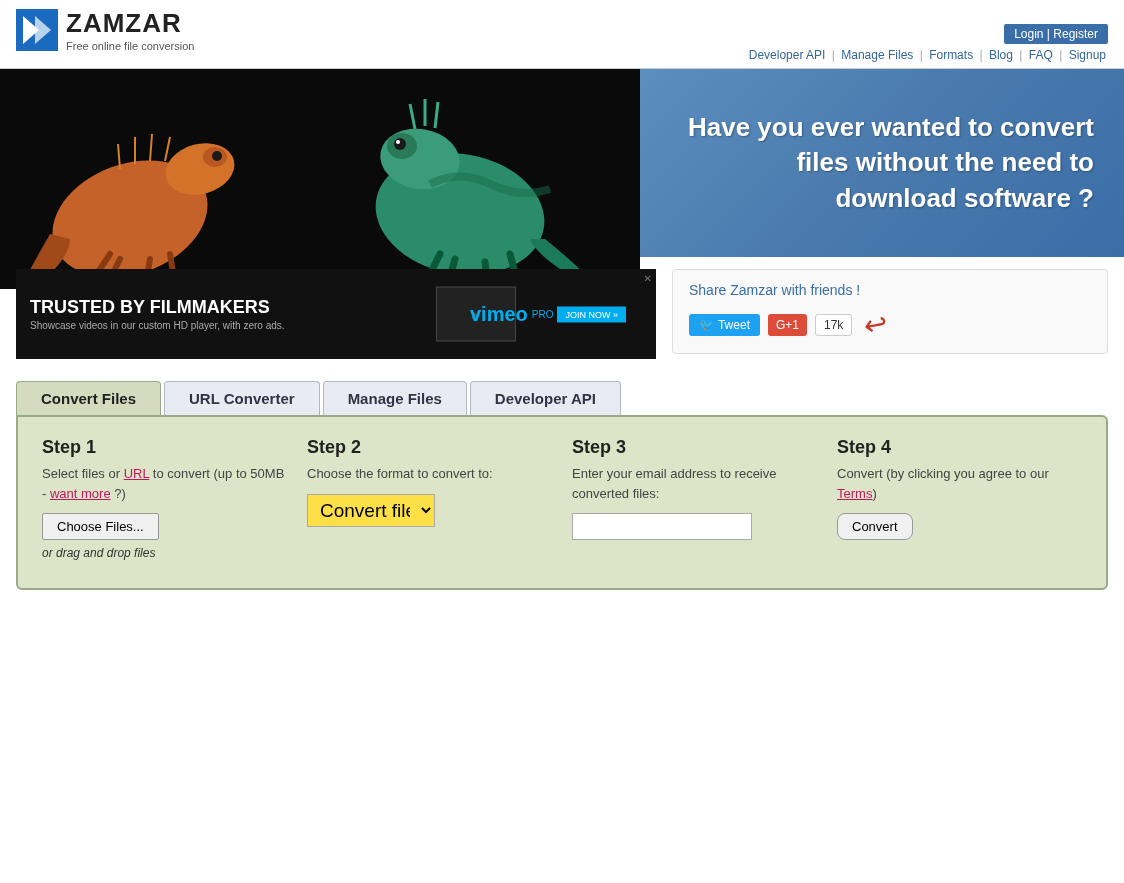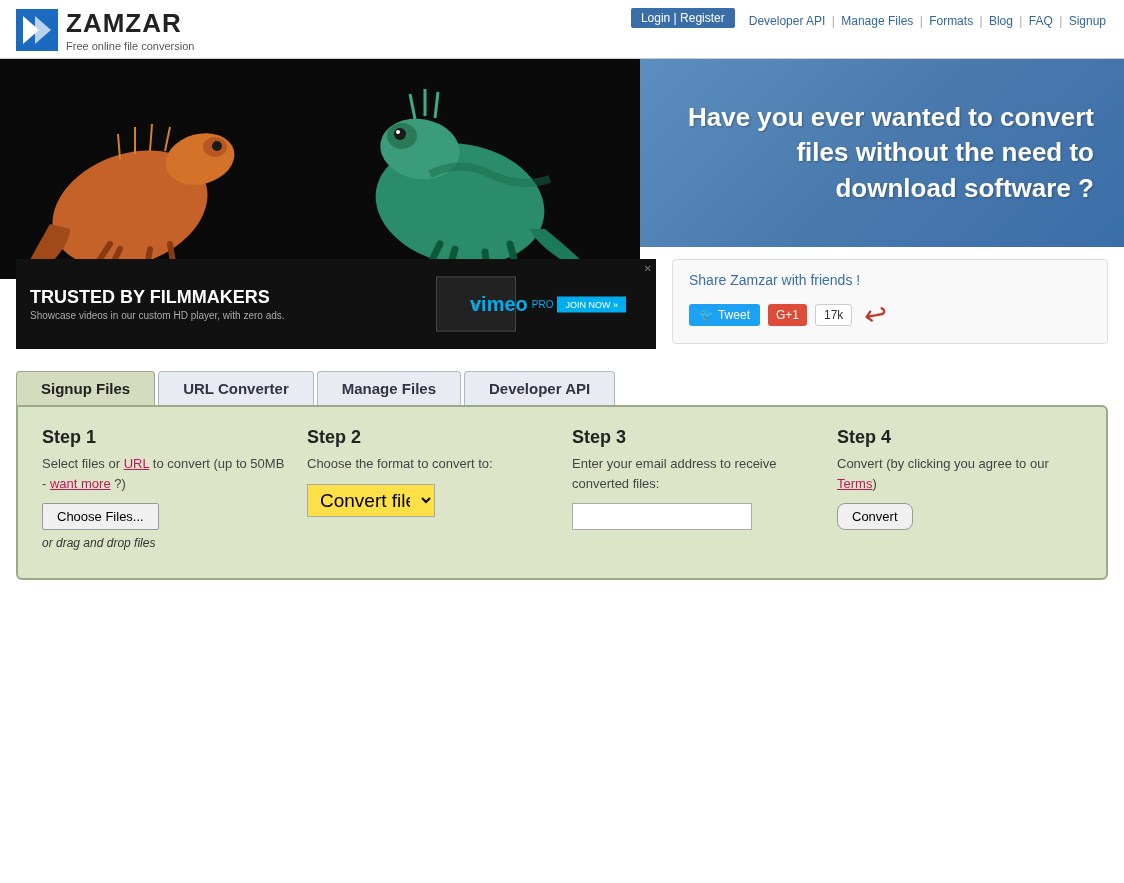--- a/index.html
+++ b/index.html
@@ -24,21 +24,21 @@
       background: #1a6bbf;
       display: flex;
       align-items: center;
       justify-content: center;
       clip-path: polygon(0 0, 100% 0, 100% 100%, 0 100%);
     }
     #logo-icon svg { width: 36px; height: 36px; }
     #logo-text-area { display: flex; flex-direction: column; }
     #logo-title { font-size: 26px; font-weight: bold; color: #222; letter-spacing: 1px; }
     #logo-subtitle { font-size: 11px; color: #555; margin-top: 1px; }
-    #header-right { display: flex; flex-direction: row; align-items: flex-end; gap: 12px; }
+    #header-right { display: flex; flex-direction: column; align-items: flex-end; gap: 4px; margin-top: 16px; }
     #login-register-bar {
       background: #3a6ea8;
       color: #fff;
       padding: 3px 10px;
       font-size: 12px;
       border-radius: 2px;
     }
     #nav-links { font-size: 12px; color: #333; }
     #nav-links a { color: #336699; text-decoration: none; margin: 0 2px; }
     #nav-links span { color: #aaa; margin: 0 1px; }
@@ -382,21 +382,21 @@
         <span>G+1</span>
       </button>
       <div id="share-count">17k</div>
       <span id="arrow-icon">↩</span>
     </div>
   </div>
 </div>
 
 <div id="main-section">
   <div id="tabs">
-    <div class="tab active">Signup Files</div>
+    <div class="tab active">Convert Files</div>
     <div class="tab">URL Converter</div>
     <div class="tab">Manage Files</div>
     <div class="tab">Developer API</div>
   </div>
 
   <div id="tab-content">
     <div id="steps-row">
 
       <div class="step-col">
         <div class="step-title">Step 1</div>

